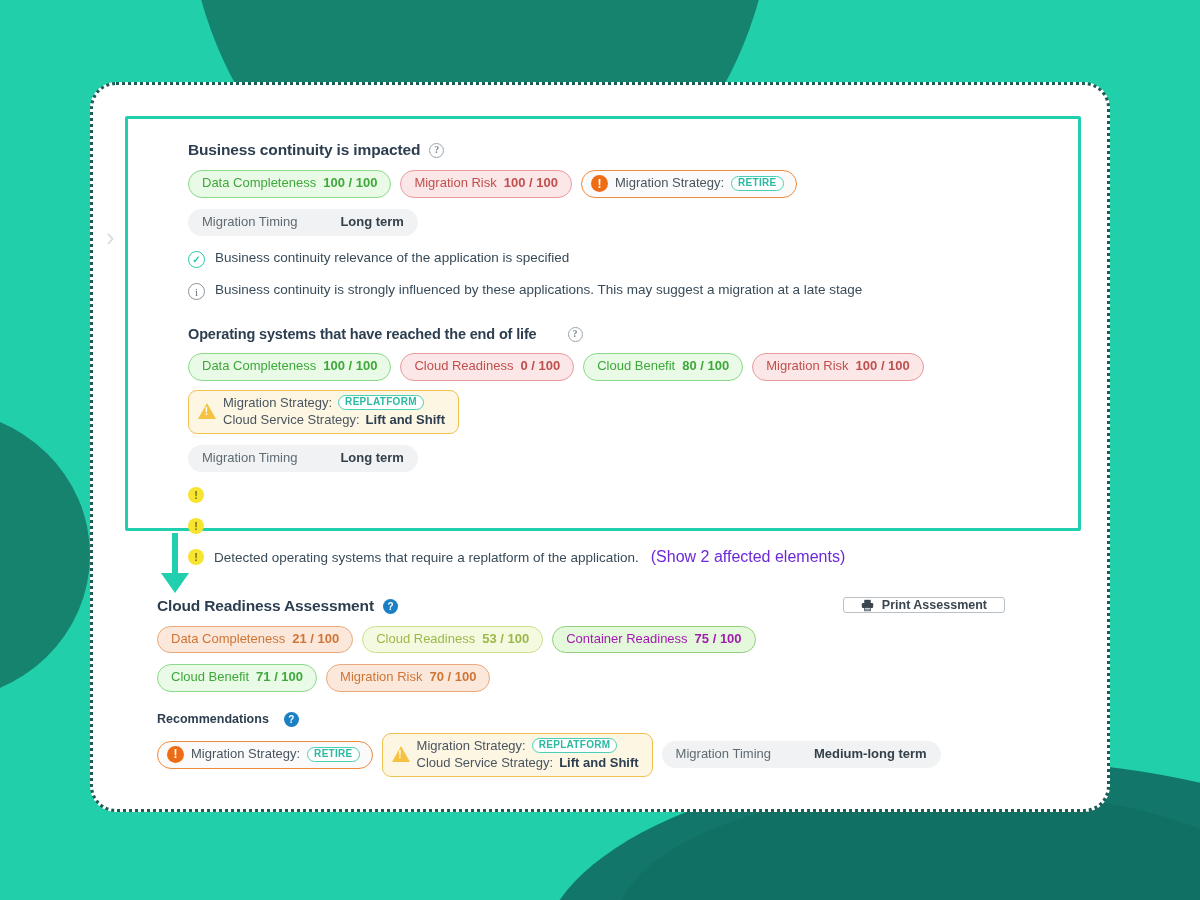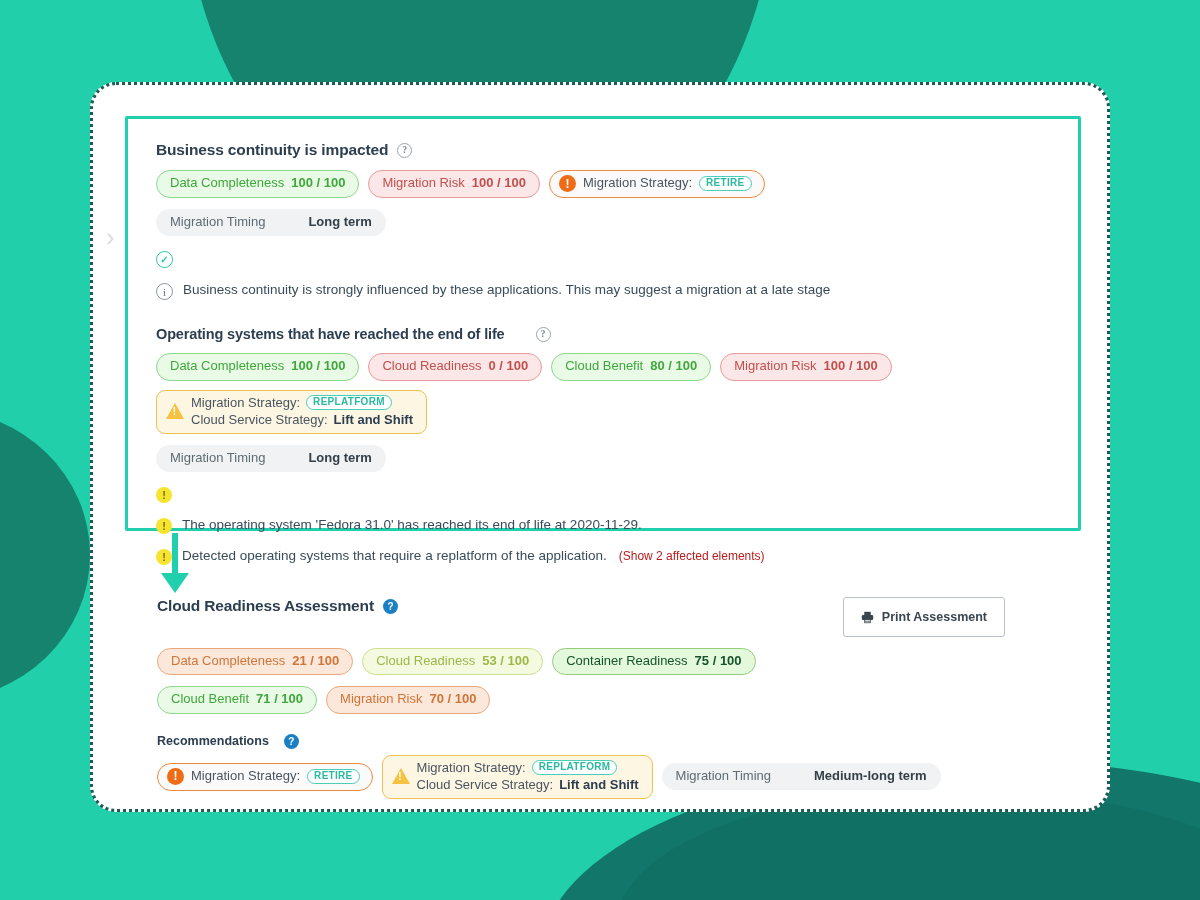--- a/index.html
+++ b/index.html
@@ -57,21 +57,21 @@
     background:#fff;
     border-radius:2px;
   }
   .chevron {
     position:absolute; left:-22px; top:105px;
     font-size:26px; color:#d9dde0; line-height:1;
     font-family:"Liberation Sans", sans-serif;
     user-select:none;
   }
 
-  .inner-pad { padding:22px 42px 0 28px; }
+  .inner-pad { padding:22px 42px 0 28px;margin-left:32px; }
 
   
   .sec-head {
     display:flex; align-items:center; gap:9px;
     font-size:15.5px; font-weight:bold; color:#2c3e50;
     letter-spacing:-.15px;
   }
   .sec-head.small { font-size:14.5px;gap:31px; }
 
   .qmark-grey {
@@ -93,21 +93,21 @@
     display:inline-flex; align-items:center; gap:7px;
     border-radius:16px; padding:4px 13px 5px 13px;
     font-size:13px; white-space:nowrap; line-height:1.25;
   }
   .pill .score { font-weight:bold; }
 
   .pill.green  { background:#e9fae6; border:1.5px solid #8bd98a; color:#3fa83b; }
   .pill.red    { background:#fbe7e7; border:1.5px solid #e99a9a; color:#c0504d; }
   .pill.olive  { background:#f4fadf; border:1.5px solid #cbdf8d; color:#9db84a; }
   .pill.peach  { background:#fbe8da; border:1.5px solid #e8a87c; color:#cf7538; }
-  .pill.green2 { background:#e4f8dc; border:1.5px solid #93cf7a; color:#14532d; }
+  .pill.green2 { background:#e4f8dc; border:1.5px solid #93cf7a; color:#a21caf; }
   .pill.grey   { background:#f1f2f3; border:1.5px solid transparent; color:#5f6b73;gap:43px; }
   .pill.grey .score { color:#34404a; }
 
   .pill.orange-box {
     background:#fafafa; border:1.5px solid #ef8b3c; color:#4a5560;
     border-radius:17px; padding:4px 12px 5px 9px;
   }
   .pill.amber-box {
     background:#fdf6e3; border:1.5px solid #efc250; color:#4a5560;
     border-radius:9px; padding:4px 13px 5px 9px; align-items:center;
@@ -147,32 +147,32 @@
   .ico-info {
     width:17px;height:17px;border-radius:50%;border:1.4px solid #8b959c;
     display:inline-flex;align-items:center;justify-content:center;color:#69737a;
     font-size:11px; font-family:"Liberation Serif", serif;
   }
   .ico-warn {
     width:16px;height:16px;border-radius:50%;background:#f7e431;
     display:inline-flex;align-items:center;justify-content:center;color:#7a6f12;
     font-size:11px;font-weight:bold;
   }
-  .link { color:#b91c1c; font-size:12px; margin-left:12px; }
+  .link { color:#6d28d9; font-size:16px; margin-left:12px; }
 
   
   .arrow-wrap { position:absolute; left:62px; top:448px; width:40px; height:72px; }
 
   
   .bottom { position:absolute; left:64px; top:512px; width:900px; }
   .bottom-head-row { display:flex; align-items:flex-start; justify-content:space-between; }
   .print-btn {
     display:inline-flex; align-items:center; gap:8px;
     border:1px solid #b9c0c6; background:#fff; color:#3a464f;
-    border-radius:3px; padding:12px 17px; font-size:12.5px; font-weight:bold;
+    border-radius:3px; padding:0 17px; font-size:12.5px; font-weight:bold;
     margin-right:52px;
   }
   .rec-label { font-size:12.5px; font-weight:bold; color:#2c3e50; display:flex; align-items:center; gap:15px; margin-top:20px;}
 </style>
 </head>
 <body>
 
 <div class="bg">
   <div class="blob-top"></div>
   <div class="blob-left"></div>
@@ -207,20 +207,21 @@
           </div>
           <div class="badge-row">
             <div class="pill grey">
               <span>Migration Timing</span>
               <span class="score">Long term</span>
             </div>
           </div>
           <div style="margin-top: 6px;">
             <div class="msg">
               <span class="msg-ico"><span class="ico-check">✓</span></span>
+              <div><span>Business continuity relevance of the application is specified</span></div>
             </div>
             <div class="msg">
               <span class="msg-ico"><span class="ico-info">i</span></span>
               <div><span>Business continuity is strongly influenced by these applications. This may suggest a migration at a late stage</span></div>
             </div>
           </div>
         </div>
         <div style="margin-top: 26px;">
           <div class="sec-head small">
             <span>Operating systems that have reached the end of life</span>
@@ -262,21 +263,20 @@
               <span>Migration Timing</span>
               <span class="score">Long term</span>
             </div>
           </div>
           <div style="margin-top: 6px;">
             <div class="msg">
               <span class="msg-ico"><span class="ico-warn">!</span></span>
             </div>
             <div class="msg">
               <span class="msg-ico"><span class="ico-warn">!</span></span>
-              <div><span>The operating system 'Fedora 31.0' has reached its end of life at 2020-11-29.</span></div>
             </div>
             <div class="msg">
               <span class="msg-ico"><span class="ico-warn">!</span></span>
               <div><span>Detected operating systems that require a replatform of the application.</span><a class="link">(Show 2 affected elements)</a></div>
             </div>
           </div>
         </div>
       </div>
   </div>
 

